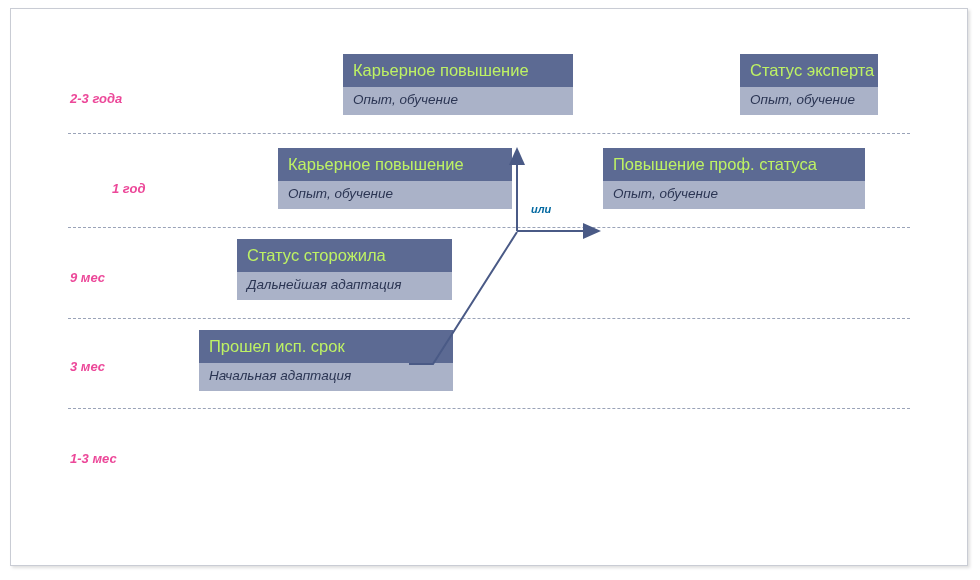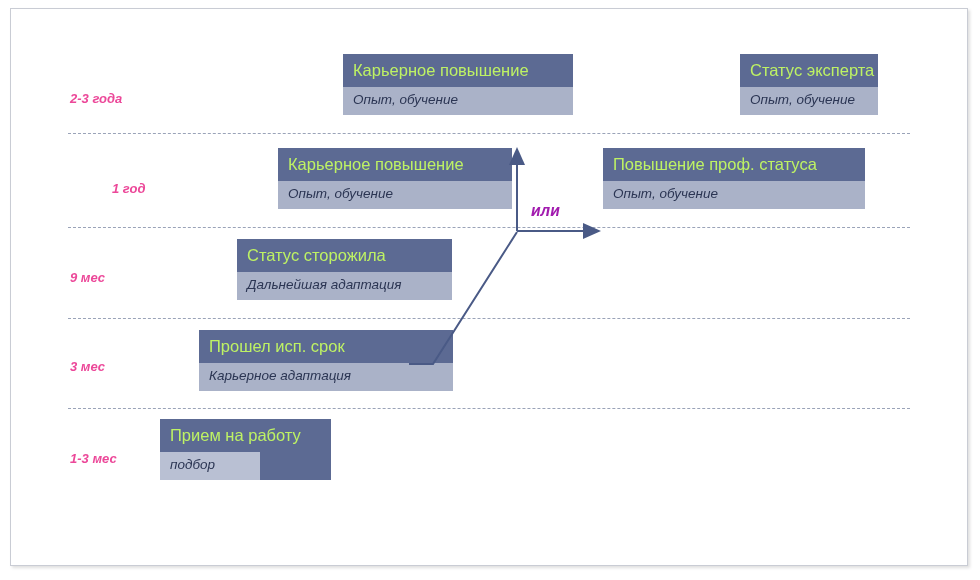--- a/index.html
+++ b/index.html
@@ -68,23 +68,22 @@
     background: #b9c0d3;
     width: 100px;
   }
   .box.hire .subwrap {
     background: #5c6a93;
   }
   .or-label {
     position: absolute;
     font-style: italic;
     font-weight: bold;
-    font-size: 16px;
-    color: #a21caf;
-    font-family: Liberation Mono, monospace;
+    font-size: 11px;
+    color: #0369a1;
   }
   svg.arrows {
     position: absolute;
     left: 0;
     top: 0;
     width: 980px;
     height: 580px;
     pointer-events: none;
   }
 </style>
@@ -125,29 +124,23 @@
     <div class="sub">Опыт, обучение</div>
   </div>
 
   <div class="box" style="left:237px; top:239px; width:215px;">
     <div class="title">Статус сторожила</div>
     <div class="sub">Дальнейшая адаптация</div>
   </div>
 
   <div class="box" style="left:199px; top:330px; width:254px;">
     <div class="title">Прошел исп. срок</div>
-    <div class="sub">Карьерное адаптация</div>
+    <div class="sub">Начальная адаптация</div>
   </div>
 
-  <div class="box hire" style="left:160px; top:419px; width:171px;">
-    <div class="title">Прием на работу</div>
-    <div class="subwrap">
-      <div class="sub">подбор</div>
-    </div>
-  </div>
 
   <div class="or-label" style="left:531px; top:203px;">или</div>
 
   <svg class="arrows">
     <defs>
       <marker id="ah" markerWidth="9" markerHeight="9" refX="7.5" refY="4" orient="auto">
         <path d="M0,0 L9,4 L0,8 z" fill="#4a5a86"></path>
       </marker>
     </defs>
 

